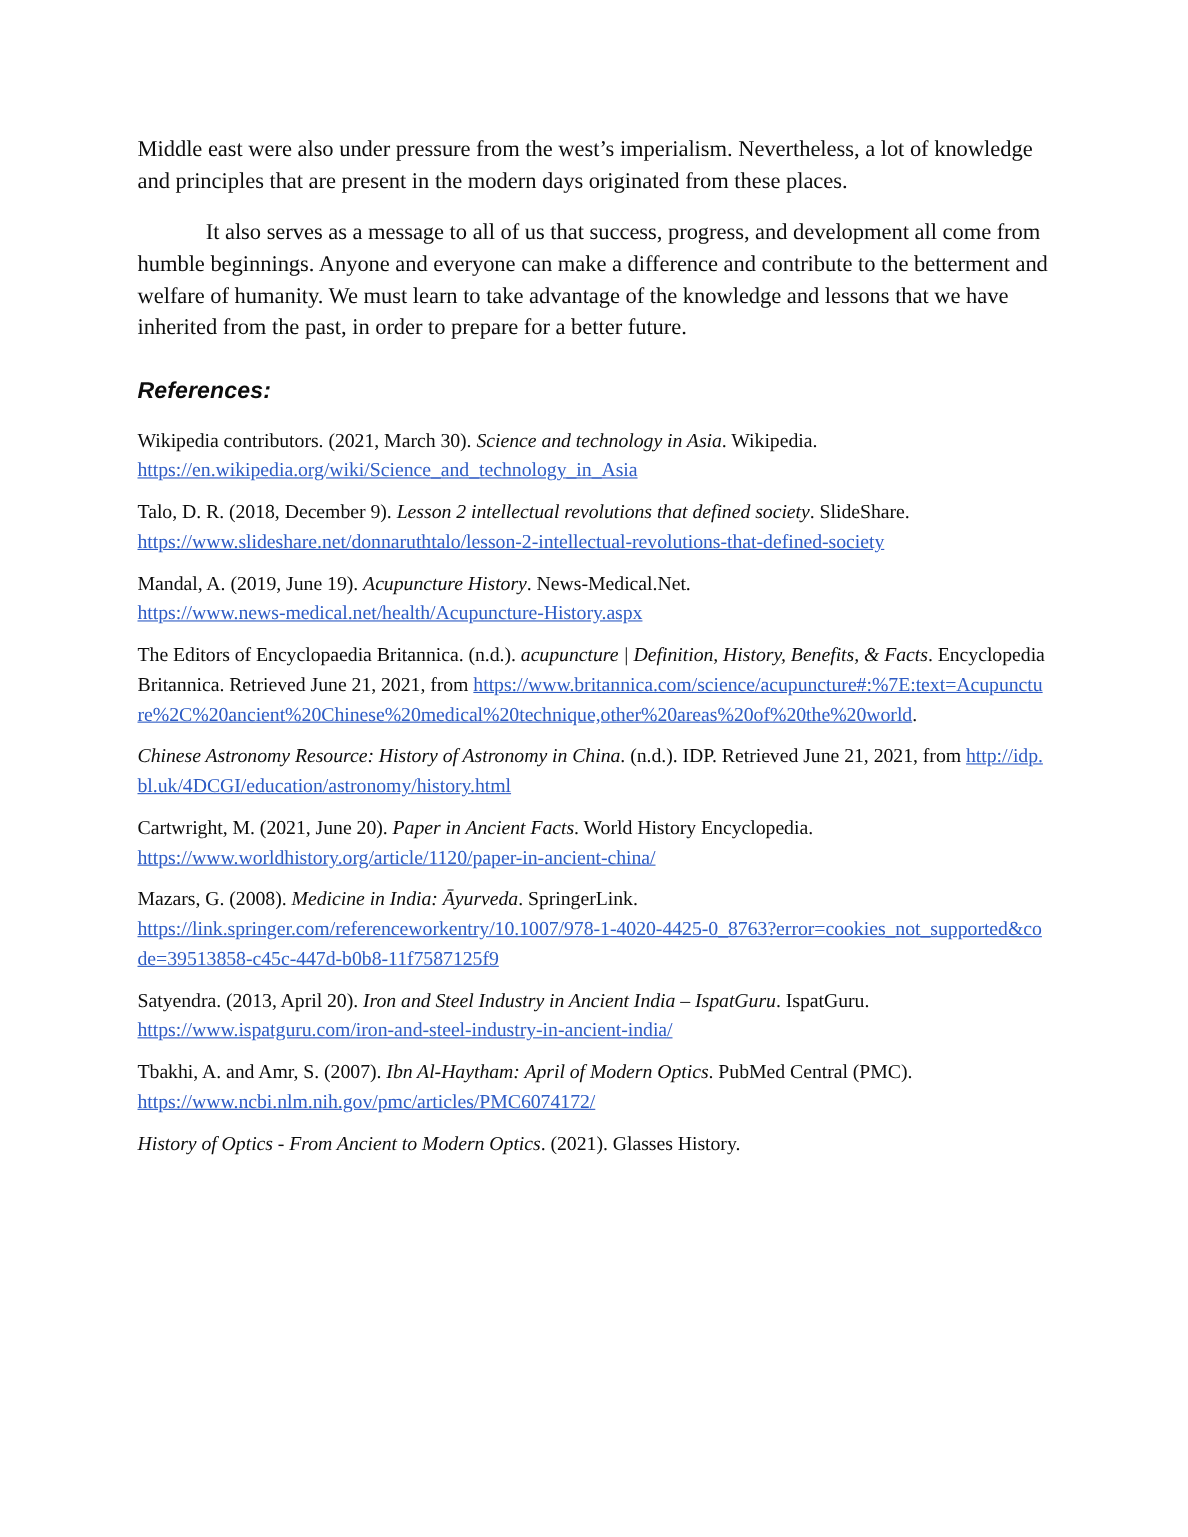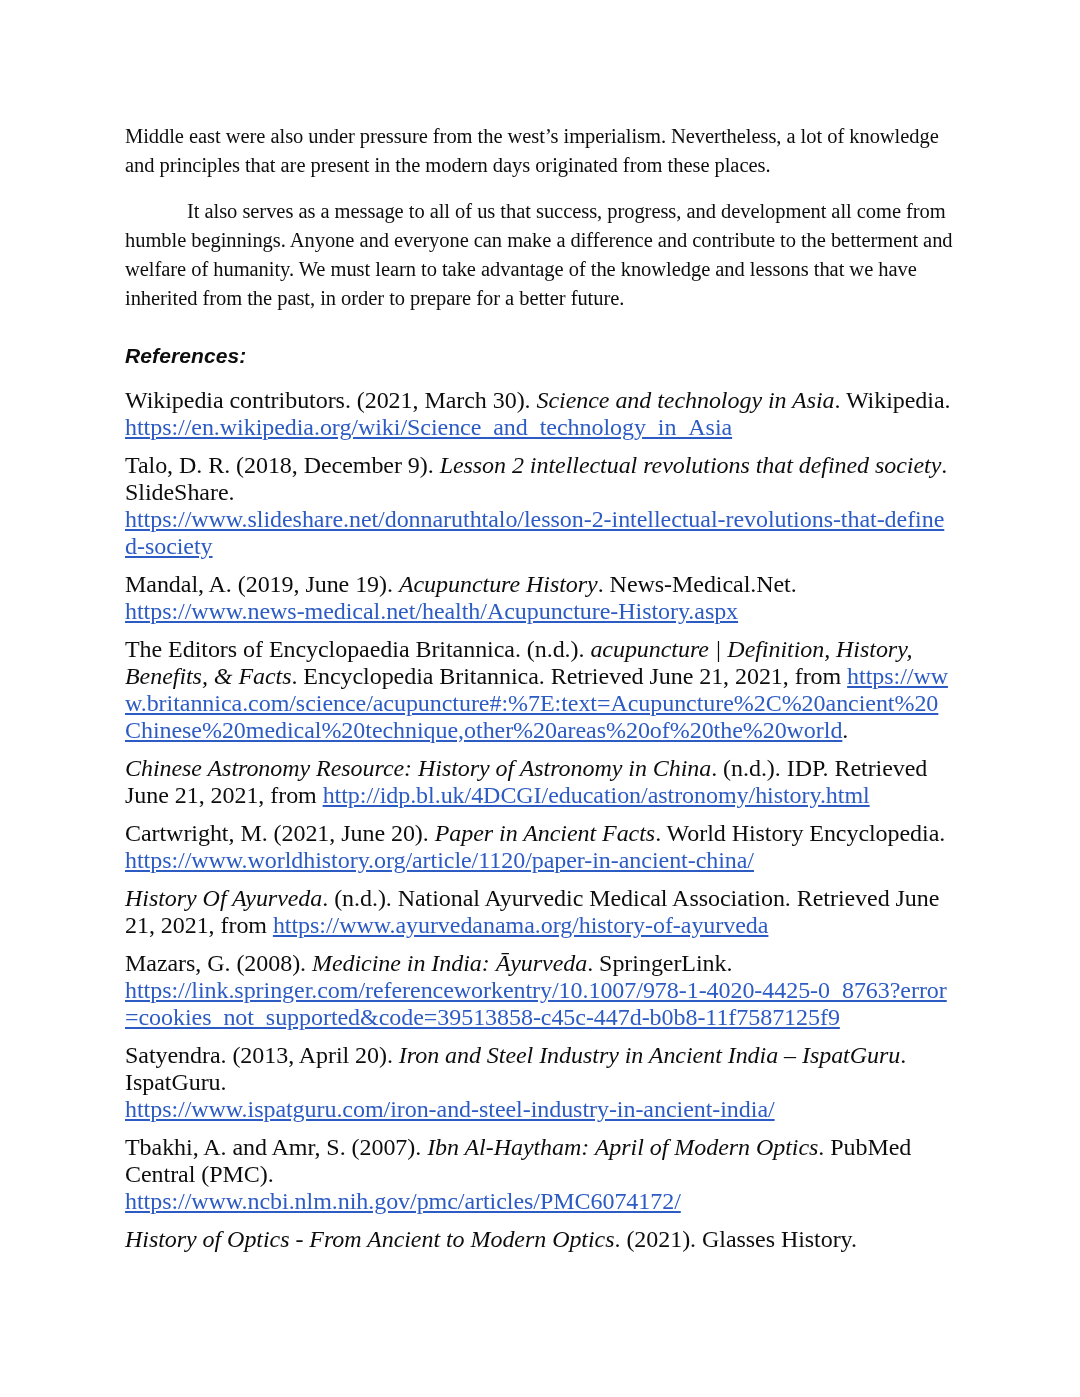--- a/index.html
+++ b/index.html
@@ -51,21 +51,21 @@
     font-weight: bold;
     font-style: italic;
     line-height: 26px;
     color: #0d0d0d;
     letter-spacing: 0.1px;
   }
   .ref-list {
     margin-top: 18px;
   }
   .ref {
-    font-size: 24px;
+    font-size: 18px;
     line-height: 27px;
     margin-bottom: 11px;
     color: #0d0d0d;
     letter-spacing: -0.05px;
     word-break: normal;
   }
   .ref:last-child { margin-bottom: 0; }
   .ref i, .ref .ital {
     font-style: italic;
   }
@@ -93,21 +93,20 @@
 
     <h2 class="references-heading">References:</h2>
 
     <div class="ref-list">
         <div class="ref"><span>Wikipedia contributors. (2021, March 30). </span><i class="ital">Science and technology in Asia</i><span>. Wikipedia.</span><br><a class="url" href="#">https://en.wikipedia.org/wiki/Science_and_technology_in_Asia</a></div>
         <div class="ref"><span>Talo, D. R. (2018, December 9). </span><i class="ital">Lesson 2 intellectual revolutions that defined society</i><span>. SlideShare.</span><br><a class="url" href="#">https://www.slideshare.net/donnaruthtalo/lesson-2-intellectual-revolutions-that-defined-society</a></div>
         <div class="ref"><span>Mandal, A. (2019, June 19). </span><i class="ital">Acupuncture History</i><span>. News-Medical.Net.</span><br><a class="url" href="#">https://www.news-medical.net/health/Acupuncture-History.aspx</a></div>
         <div class="ref"><span>The Editors of Encyclopaedia Britannica. (n.d.). </span><i class="ital">acupuncture | Definition, History, Benefits, &amp; Facts</i><span>. Encyclopedia Britannica. Retrieved June 21, 2021, from </span><a class="url" href="#">https://www.britannica.com/science/acupuncture#:%7E:text=Acupuncture%2C%20ancient%20Chinese%20medical%20technique,other%20areas%20of%20the%20world</a><span class="tail">.</span></div>
         <div class="ref"><i class="ital">Chinese Astronomy Resource: History of Astronomy in China</i><span>. (n.d.). IDP. Retrieved June 21, 2021, from </span><a class="url" href="#">http://idp.bl.uk/4DCGI/education/astronomy/history.html</a></div>
         <div class="ref"><span>Cartwright, M. (2021, June 20). </span><i class="ital">Paper in Ancient Facts</i><span>. World History Encyclopedia.</span><br><a class="url" href="#">https://www.worldhistory.org/article/1120/paper-in-ancient-china/</a></div>
-        <div class="ref"><i class="ital">History Of Ayurveda</i><span>. (n.d.). National Ayurvedic Medical Association. Retrieved June 21, 2021, from </span><a class="url" href="#">https://www.ayurvedanama.org/history-of-ayurveda</a></div>
         <div class="ref"><span>Mazars, G. (2008). </span><i class="ital">Medicine in India: Āyurveda</i><span>. SpringerLink.</span><br><a class="url" href="#">https://link.springer.com/referenceworkentry/10.1007/978-1-4020-4425-0_8763?error=cookies_not_supported&amp;code=39513858-c45c-447d-b0b8-11f7587125f9</a></div>
         <div class="ref"><span>Satyendra. (2013, April 20). </span><i class="ital">Iron and Steel Industry in Ancient India – IspatGuru</i><span>. IspatGuru.</span><br><a class="url" href="#">https://www.ispatguru.com/iron-and-steel-industry-in-ancient-india/</a></div>
         <div class="ref"><span>Tbakhi, A. and Amr, S. (2007). </span><i class="ital">Ibn Al-Haytham: April of Modern Optics</i><span>. PubMed Central (PMC).</span><br><a class="url" href="#">https://www.ncbi.nlm.nih.gov/pmc/articles/PMC6074172/</a></div>
         <div class="ref"><i class="ital">History of Optics - From Ancient to Modern Optics</i><span>. (2021). Glasses History.</span><br></div>
       </div>
 
   </div>
 </div>
 
 </body></html>

